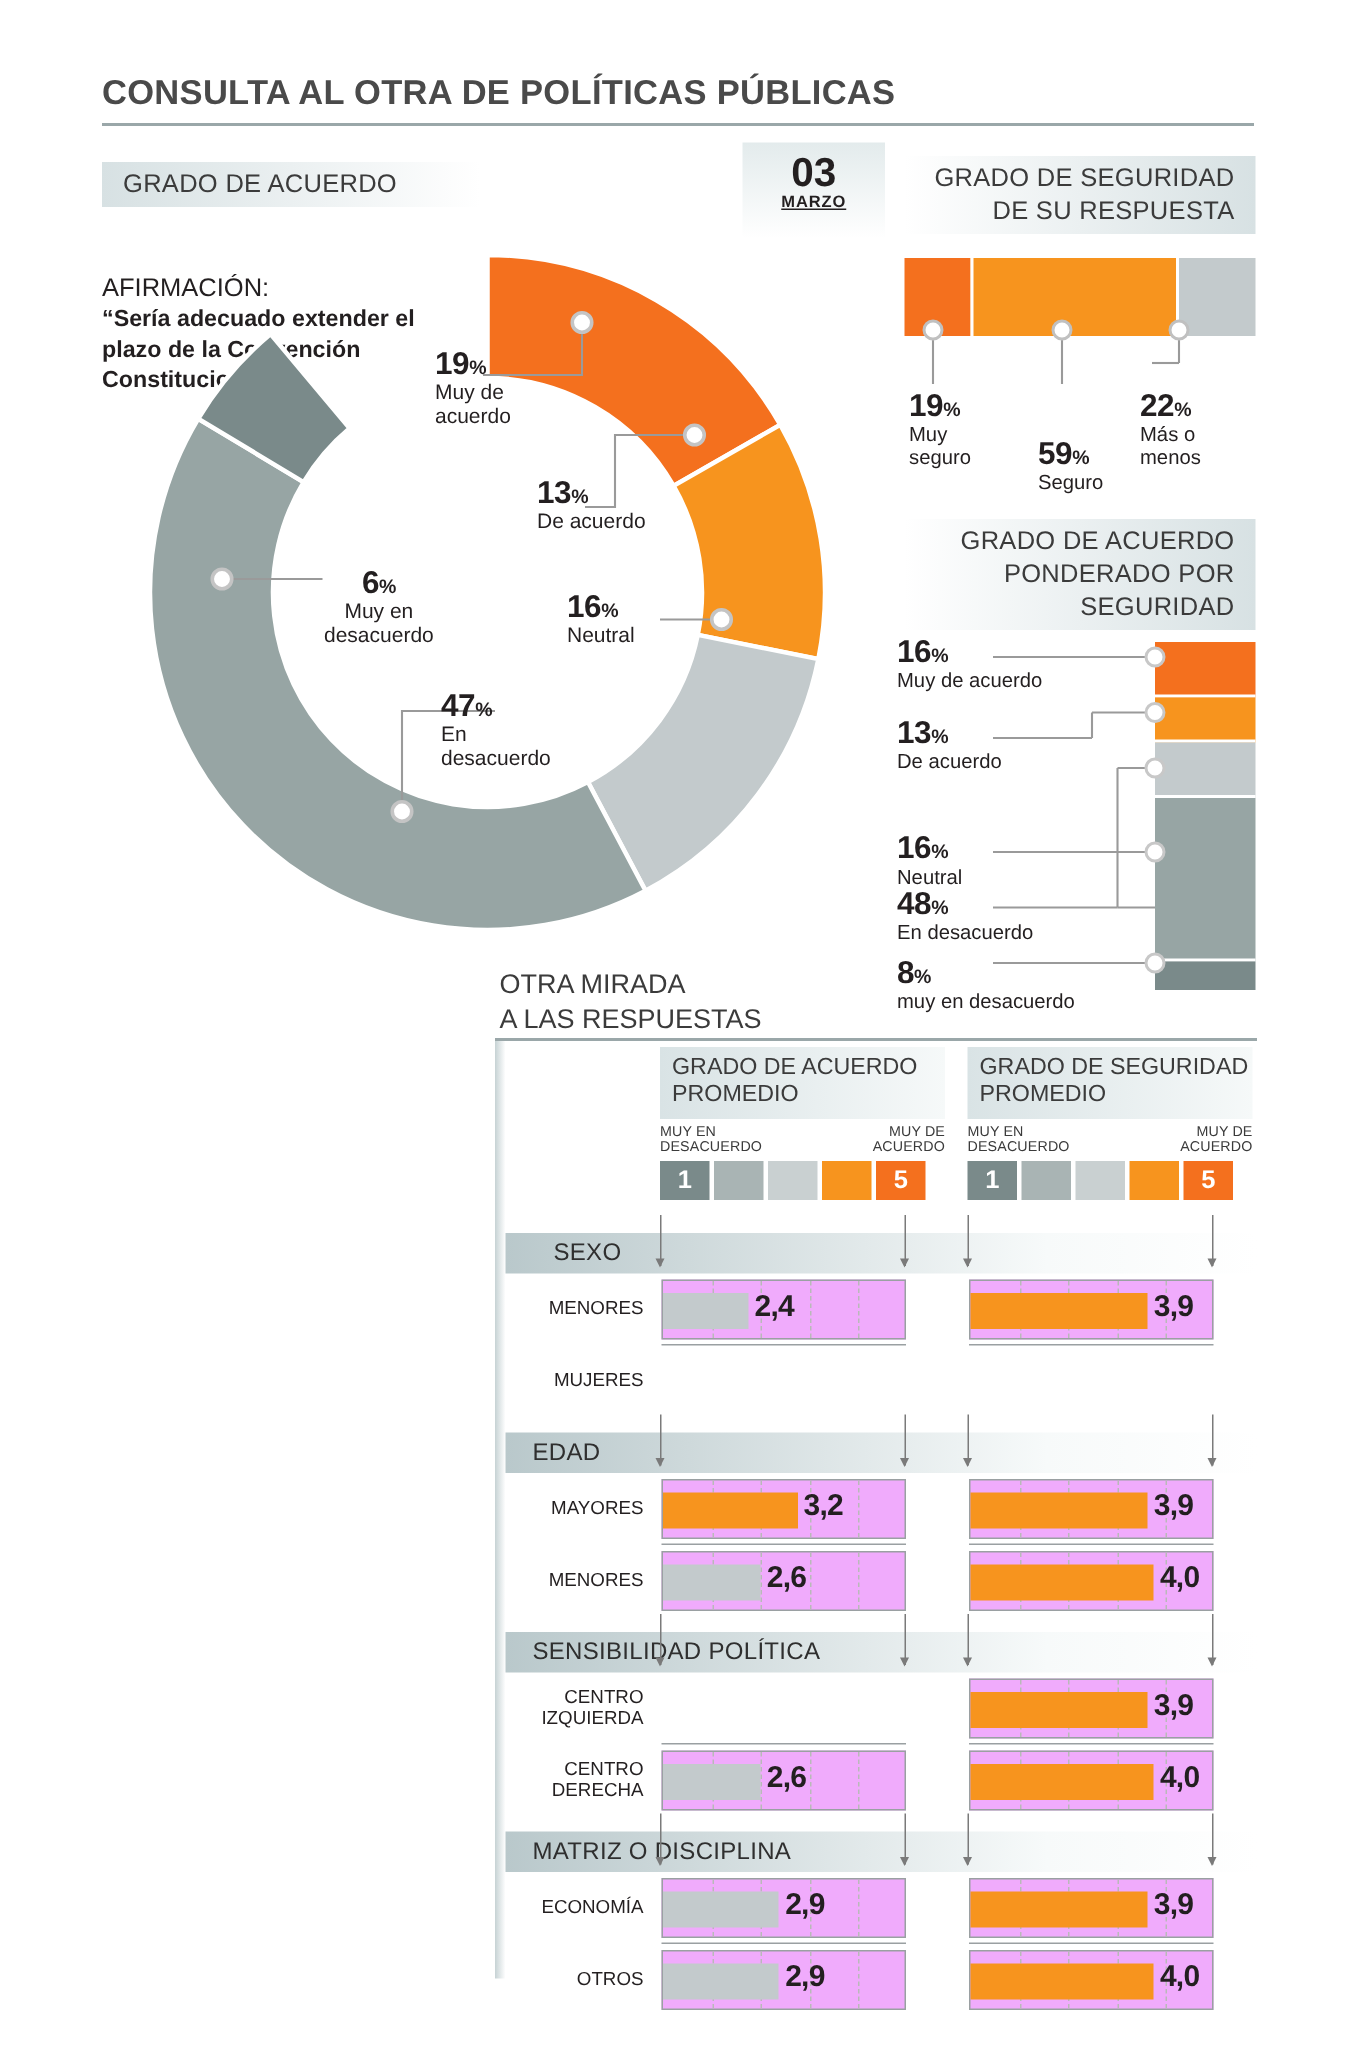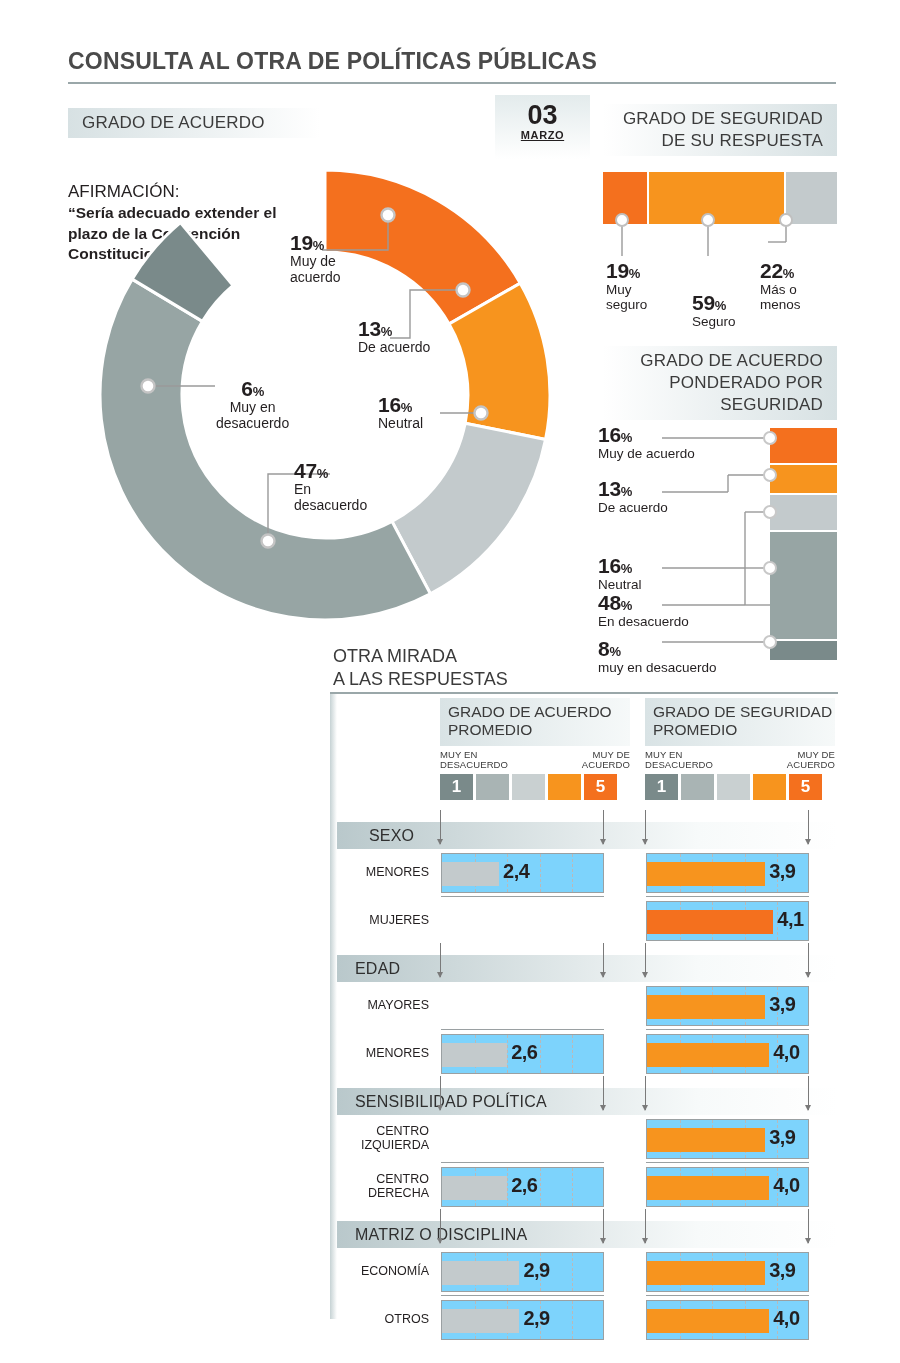--- a/index.html
+++ b/index.html
@@ -133,21 +133,21 @@
     display:flex; align-items:center; padding-left:18px;
     font-size:16px; color:#2f2f2f; letter-spacing:.2px;
   }
   .row-label {
     position:absolute; left:0; top:0; width:98px; height:48px;
     display:flex; flex-direction:column; align-items:flex-end; justify-content:center;
     font-size:12.5px; color:#231f20; line-height:1.1; text-align:right; padding-right:6px;
   }
   .plot {
     position:absolute; top:4px; height:40px; width:163px;
-    border:1px solid #9aa0a2; background:#7dd3fc;
+    border:1px solid #9aa0a2; background:#f0abfc;
   }
   .plot.left  { left:104px; }
   .plot.right { left:309px; }
   .plot .gl {
     position:absolute; top:0; bottom:0; width:1px;
     border-left:1px dashed #b9b9b9;
   }
   .plot .bar {
     position:absolute; left:0; top:8px; height:24px;
   }
@@ -401,40 +401,40 @@
         <div class="bar" style="width: 118.175px; background: rgb(247, 148, 30);"></div>
         <div class="val" style="left: 122.175px;">3,9</div>
       </div>
     </div>
     <div class="abs" style="left: 441px; top: 896px; width: 163px; height: 1px; background: rgb(154, 160, 162);"></div>
     <div class="abs" style="left: 646px; top: 896px; width: 163px; height: 1px; background: rgb(154, 160, 162);"></div>
     <div class="abs" style="left: 337px; top: 897px; width: 501px; height: 48px;">
       <div class="row-label">
         <div>MUJERES</div>
       </div>
-      <div class="plot right">
-        <div class="gl" style="left: 32.6px;"></div>
-        <div class="gl" style="left: 65.2px;"></div>
-        <div class="gl" style="left: 97.8px;"></div>
-        <div class="gl" style="left: 130.4px;"></div>
-        <div class="bar" style="width: 126.325px; background: rgb(244, 112, 30);"></div>
-        <div class="val" style="left: 130.325px;">4,1</div>
-      </div>
     </div>
     <div class="grp-band" style="top: 955px;">
       <span>EDAD</span>
     </div>
     <div class="arrow abs" style="left: 440px; top: 943px; height: 34px;"></div>
     <div class="arrow abs" style="left: 603px; top: 943px; height: 34px;"></div>
     <div class="arrow abs" style="left: 645px; top: 943px; height: 34px;"></div>
     <div class="arrow abs" style="left: 808px; top: 943px; height: 34px;"></div>
     <div class="abs" style="left: 337px; top: 982px; width: 501px; height: 48px;">
       <div class="row-label">
         <div>MAYORES</div>
       </div>
+      <div class="plot left">
+        <div class="gl" style="left: 32.6px;"></div>
+        <div class="gl" style="left: 65.2px;"></div>
+        <div class="gl" style="left: 97.8px;"></div>
+        <div class="gl" style="left: 130.4px;"></div>
+        <div class="bar" style="width: 89.65px; background: rgb(247, 148, 30);"></div>
+        <div class="val" style="left: 93.65px;">3,2</div>
+      </div>
       <div class="plot right">
         <div class="gl" style="left: 32.6px;"></div>
         <div class="gl" style="left: 65.2px;"></div>
         <div class="gl" style="left: 97.8px;"></div>
         <div class="gl" style="left: 130.4px;"></div>
         <div class="bar" style="width: 118.175px; background: rgb(247, 148, 30);"></div>
         <div class="val" style="left: 122.175px;">3,9</div>
       </div>
     </div>
     <div class="abs" style="left: 441px; top: 1029px; width: 163px; height: 1px; background: rgb(154, 160, 162);"></div>

